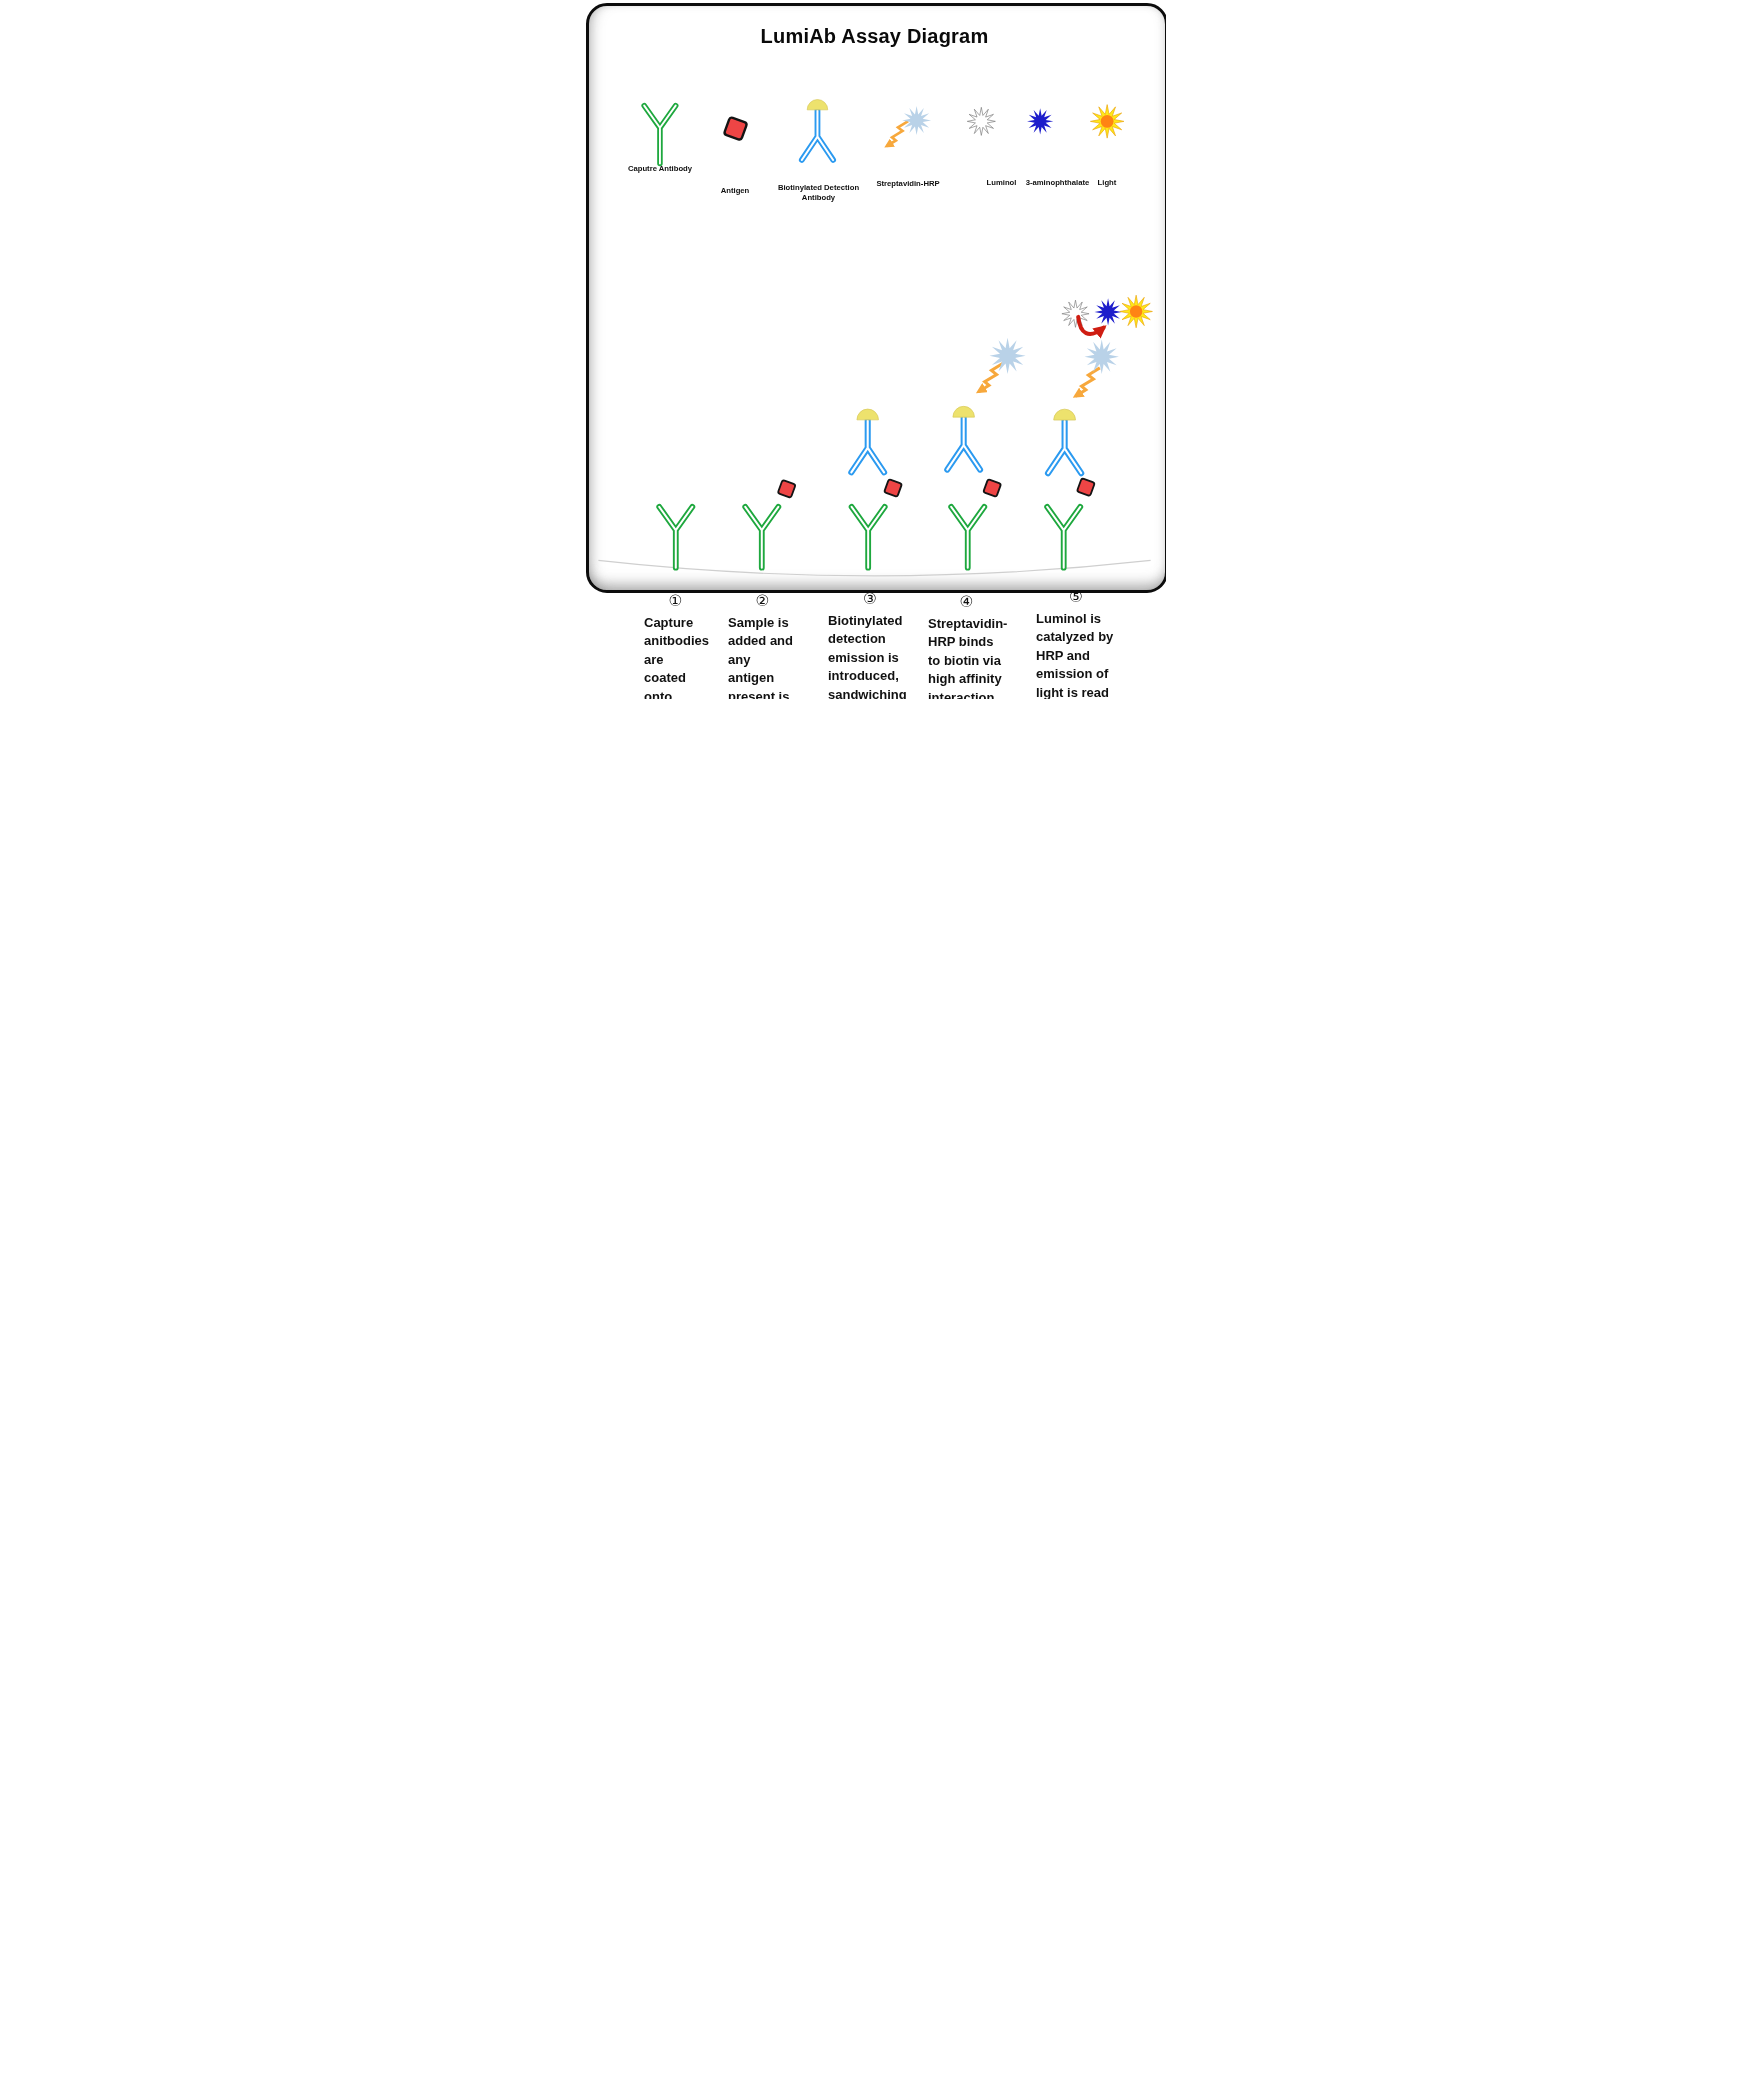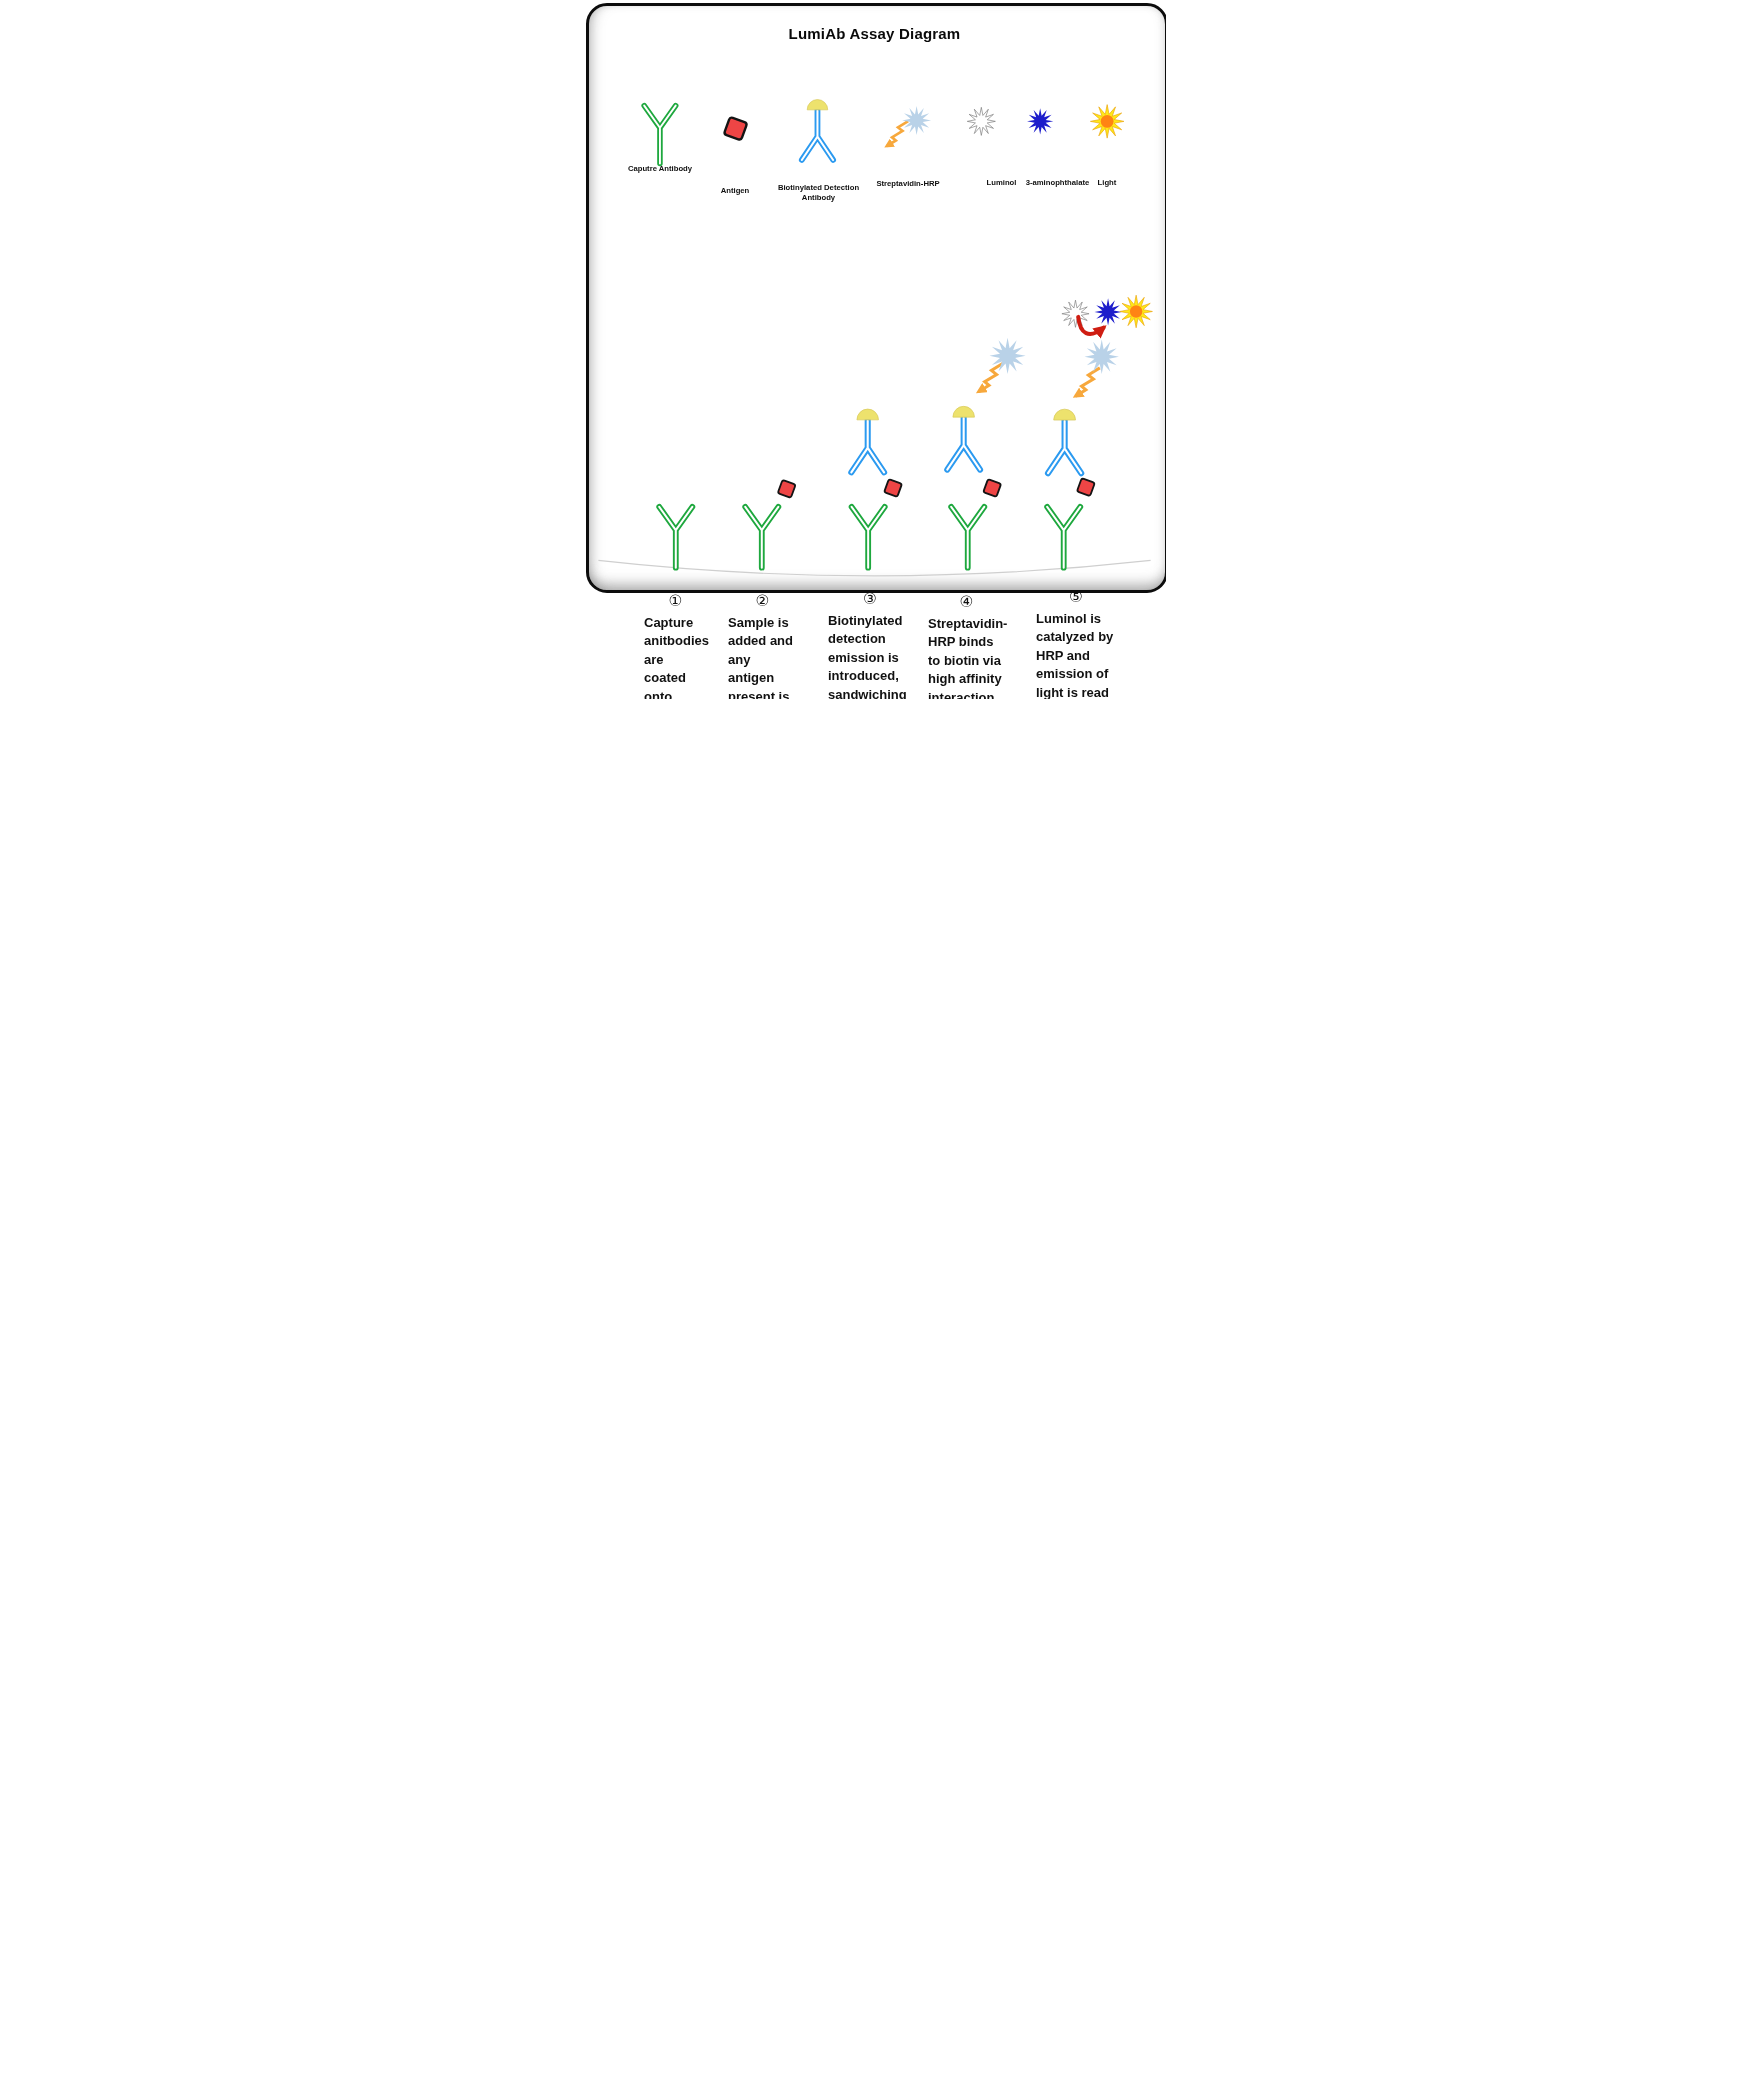--- a/index.html
+++ b/index.html
@@ -10,21 +10,21 @@
     border:3.2px solid #0c0c0c;border-radius:21px;background:#fff;
     box-shadow:
       inset 0 -14.5px 12.7px -9px rgba(110,110,110,.55),
       inset 11.8px 0 13.6px -11px rgba(100,100,100,.55),
       inset -8.2px 0 11.8px -10px rgba(120,120,120,.38),
       inset 0 5.4px 7.2px -6.3px rgba(150,150,150,.28);
   }
   .art{position:absolute;left:0;top:0;width:583px;height:699px;pointer-events:none;}
   .title{
     position:absolute;left:0;top:25px;width:100%;text-align:center;
-    font-size:15px;font-weight:bold;letter-spacing:0.2px;color:#0a0a0a;
+    font-size:20px;font-weight:bold;letter-spacing:0.2px;color:#0a0a0a;
   }
   .legend-label{
     position:absolute;text-align:center;font-size:7.7px;font-weight:bold;line-height:1.25;color:#111;
   }
   .step{position:absolute;}
   .step-num{
     text-align:center;font-family:"DejaVu Serif","DejaVu Sans",serif;
     font-size:15.4px;line-height:1;margin-bottom:4.5px;color:#111;
   }
   .step-desc{font-size:13px;font-weight:bold;line-height:1.42;color:#111;}

